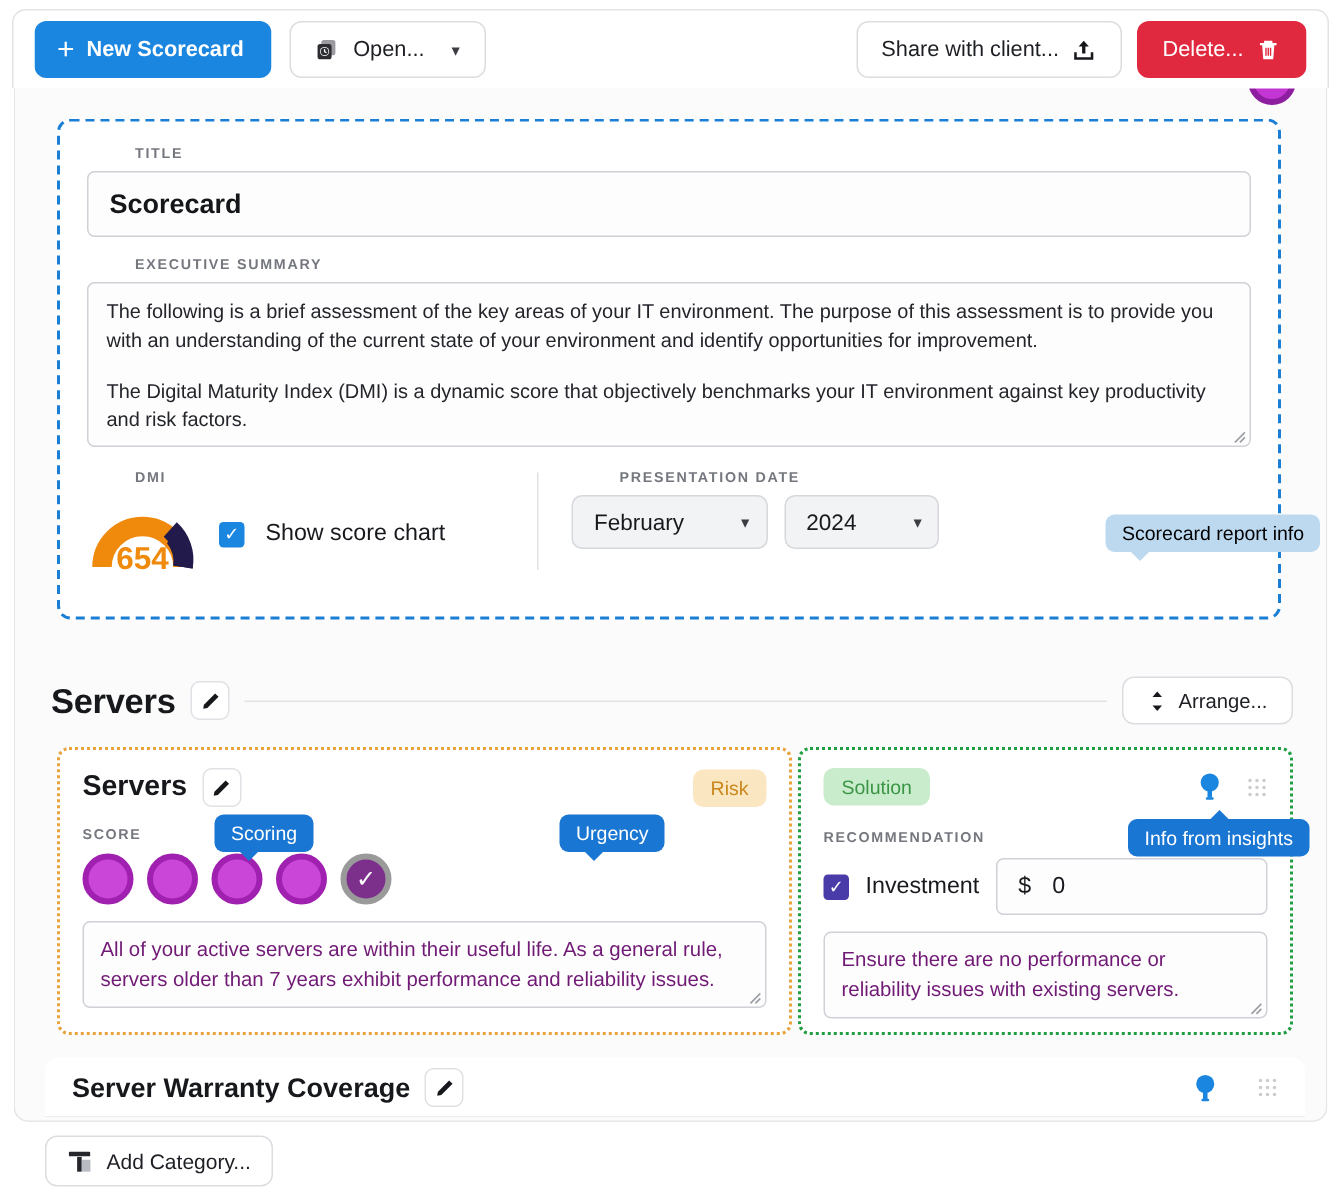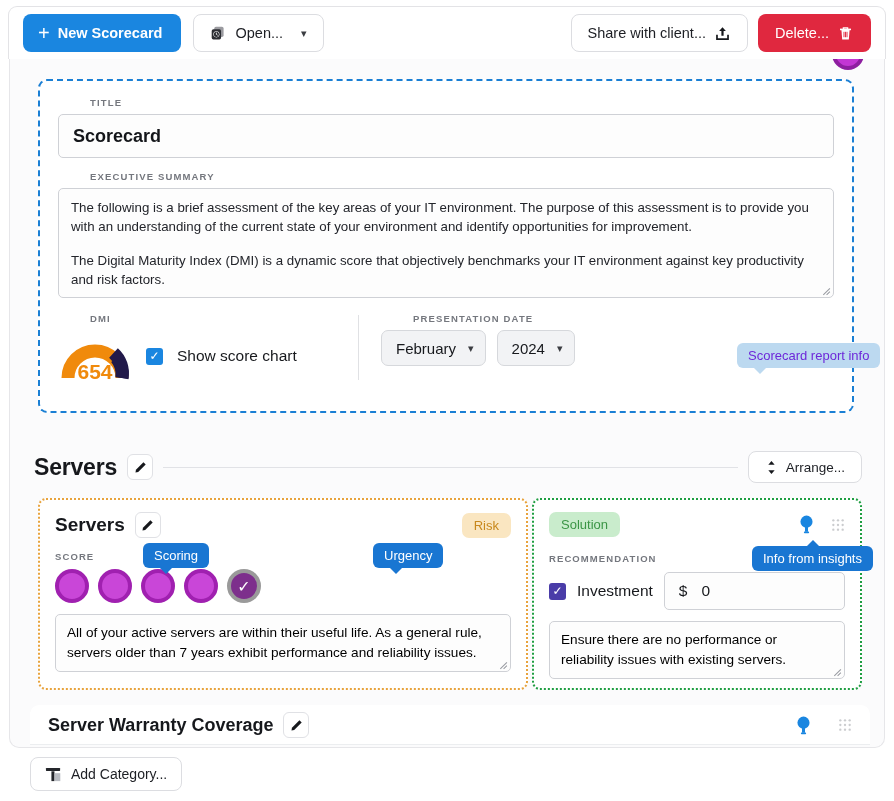--- a/index.html
+++ b/index.html
@@ -74,21 +74,21 @@
   .sum-bottom { display: flex; margin-top: 15px; position: relative; }
   .dmi-col { width: 300px; padding-right: 10px; }
   .divider-v { width: 1px; background: #e0e1e4; margin: 2px 22px 2px 0; }
   .date-col { flex: 1; position: relative; }
 
   .gauge-row { display: flex; align-items: center; gap: 14px; margin-top: 4px; }
   .select-box {
     display: inline-flex; align-items: center; justify-content: space-between;
     height: 36px; min-width: 104px; padding: 0 11px 0 14px;
     border: 1px solid #d6d8dc; border-radius: 7px; background: #f2f3f5;
-    font-size: 15px; color: #17191d; cursor: pointer; gap: 2px;
+    font-size: 15px; color: #17191d; cursor: pointer; gap: 28px;
   }
 
   .cbox {
     width: 17px; height: 17px; border-radius: 3px; background: #1a86e0;
     display: inline-flex; align-items: center; justify-content: center;
     color: #fff; font-size: 12px; flex: none;
   }
   .cbox.indigo { background: #4a3ca8; }
   .cb-label { font-size: 15.5px; color: #17191d; }
 
@@ -100,21 +100,21 @@
   .tip.down::after {
     content: ""; position: absolute; left: 16px; bottom: -6px;
     border-left: 7px solid transparent; border-right: 7px solid transparent;
     border-top: 7px solid #1976d2;
   }
   .tip.up::after {
     content: ""; position: absolute; left: 50%; margin-left: -7px; top: -6px;
     border-left: 7px solid transparent; border-right: 7px solid transparent;
     border-bottom: 7px solid #1976d2;
   }
-  .tip.light { background: #bcd9f0; color: #6d28d9; }
+  .tip.light { background: #bcd9f0; color: #000000; }
   .tip.light.down::after { border-top-color: #bcd9f0; }
 
   
   .section-head {
     position: absolute; left: 34px; top: 450px; width: 828px; height: 34px;
     display: flex; align-items: center; gap: 10px; z-index: 5;
   }
   .section-title { font-size: 23px; font-weight: 700; color: #16181c; letter-spacing: -0.2px; }
   .pencil-btn {
     width: 26px; height: 26px; border: 1px solid #e0e1e5; border-radius: 6px;
@@ -164,21 +164,21 @@
   .urg.active .bdot { width: 6px; height: 6px; border-radius: 50%; background: #fff; }
 
   .money-input {
     flex: 1; height: 38px; border: 1px solid #cfd1d6; border-radius: 5px;
     background: #fdfdfd; display: flex; align-items: center; gap: 14px;
     padding: 0 14px; font-size: 15.5px; color: #17191d;
   }
 
   .note-area {
     width: 100%; height: 58px; border: 1px solid #cfd1d6; border-radius: 5px;
-    background: #fdfdfd; padding: 8px 11px; font-size: 13.6px; color: #000000;
+    background: #fdfdfd; padding: 8px 11px; font-size: 13.6px; color: #701a75;
     line-height: 1.5; position: relative; overflow: hidden;
   }
 
   .dots-grip { width: 14px; height: 14px; opacity: .45; }
 
   
   .warranty {
     position: absolute; left: 30px; top: 705px; width: 840px; height: 40px;
     background: #fff; border-radius: 9px 9px 0 0;
     display: flex; align-items: center; padding: 0 18px; gap: 10px;

